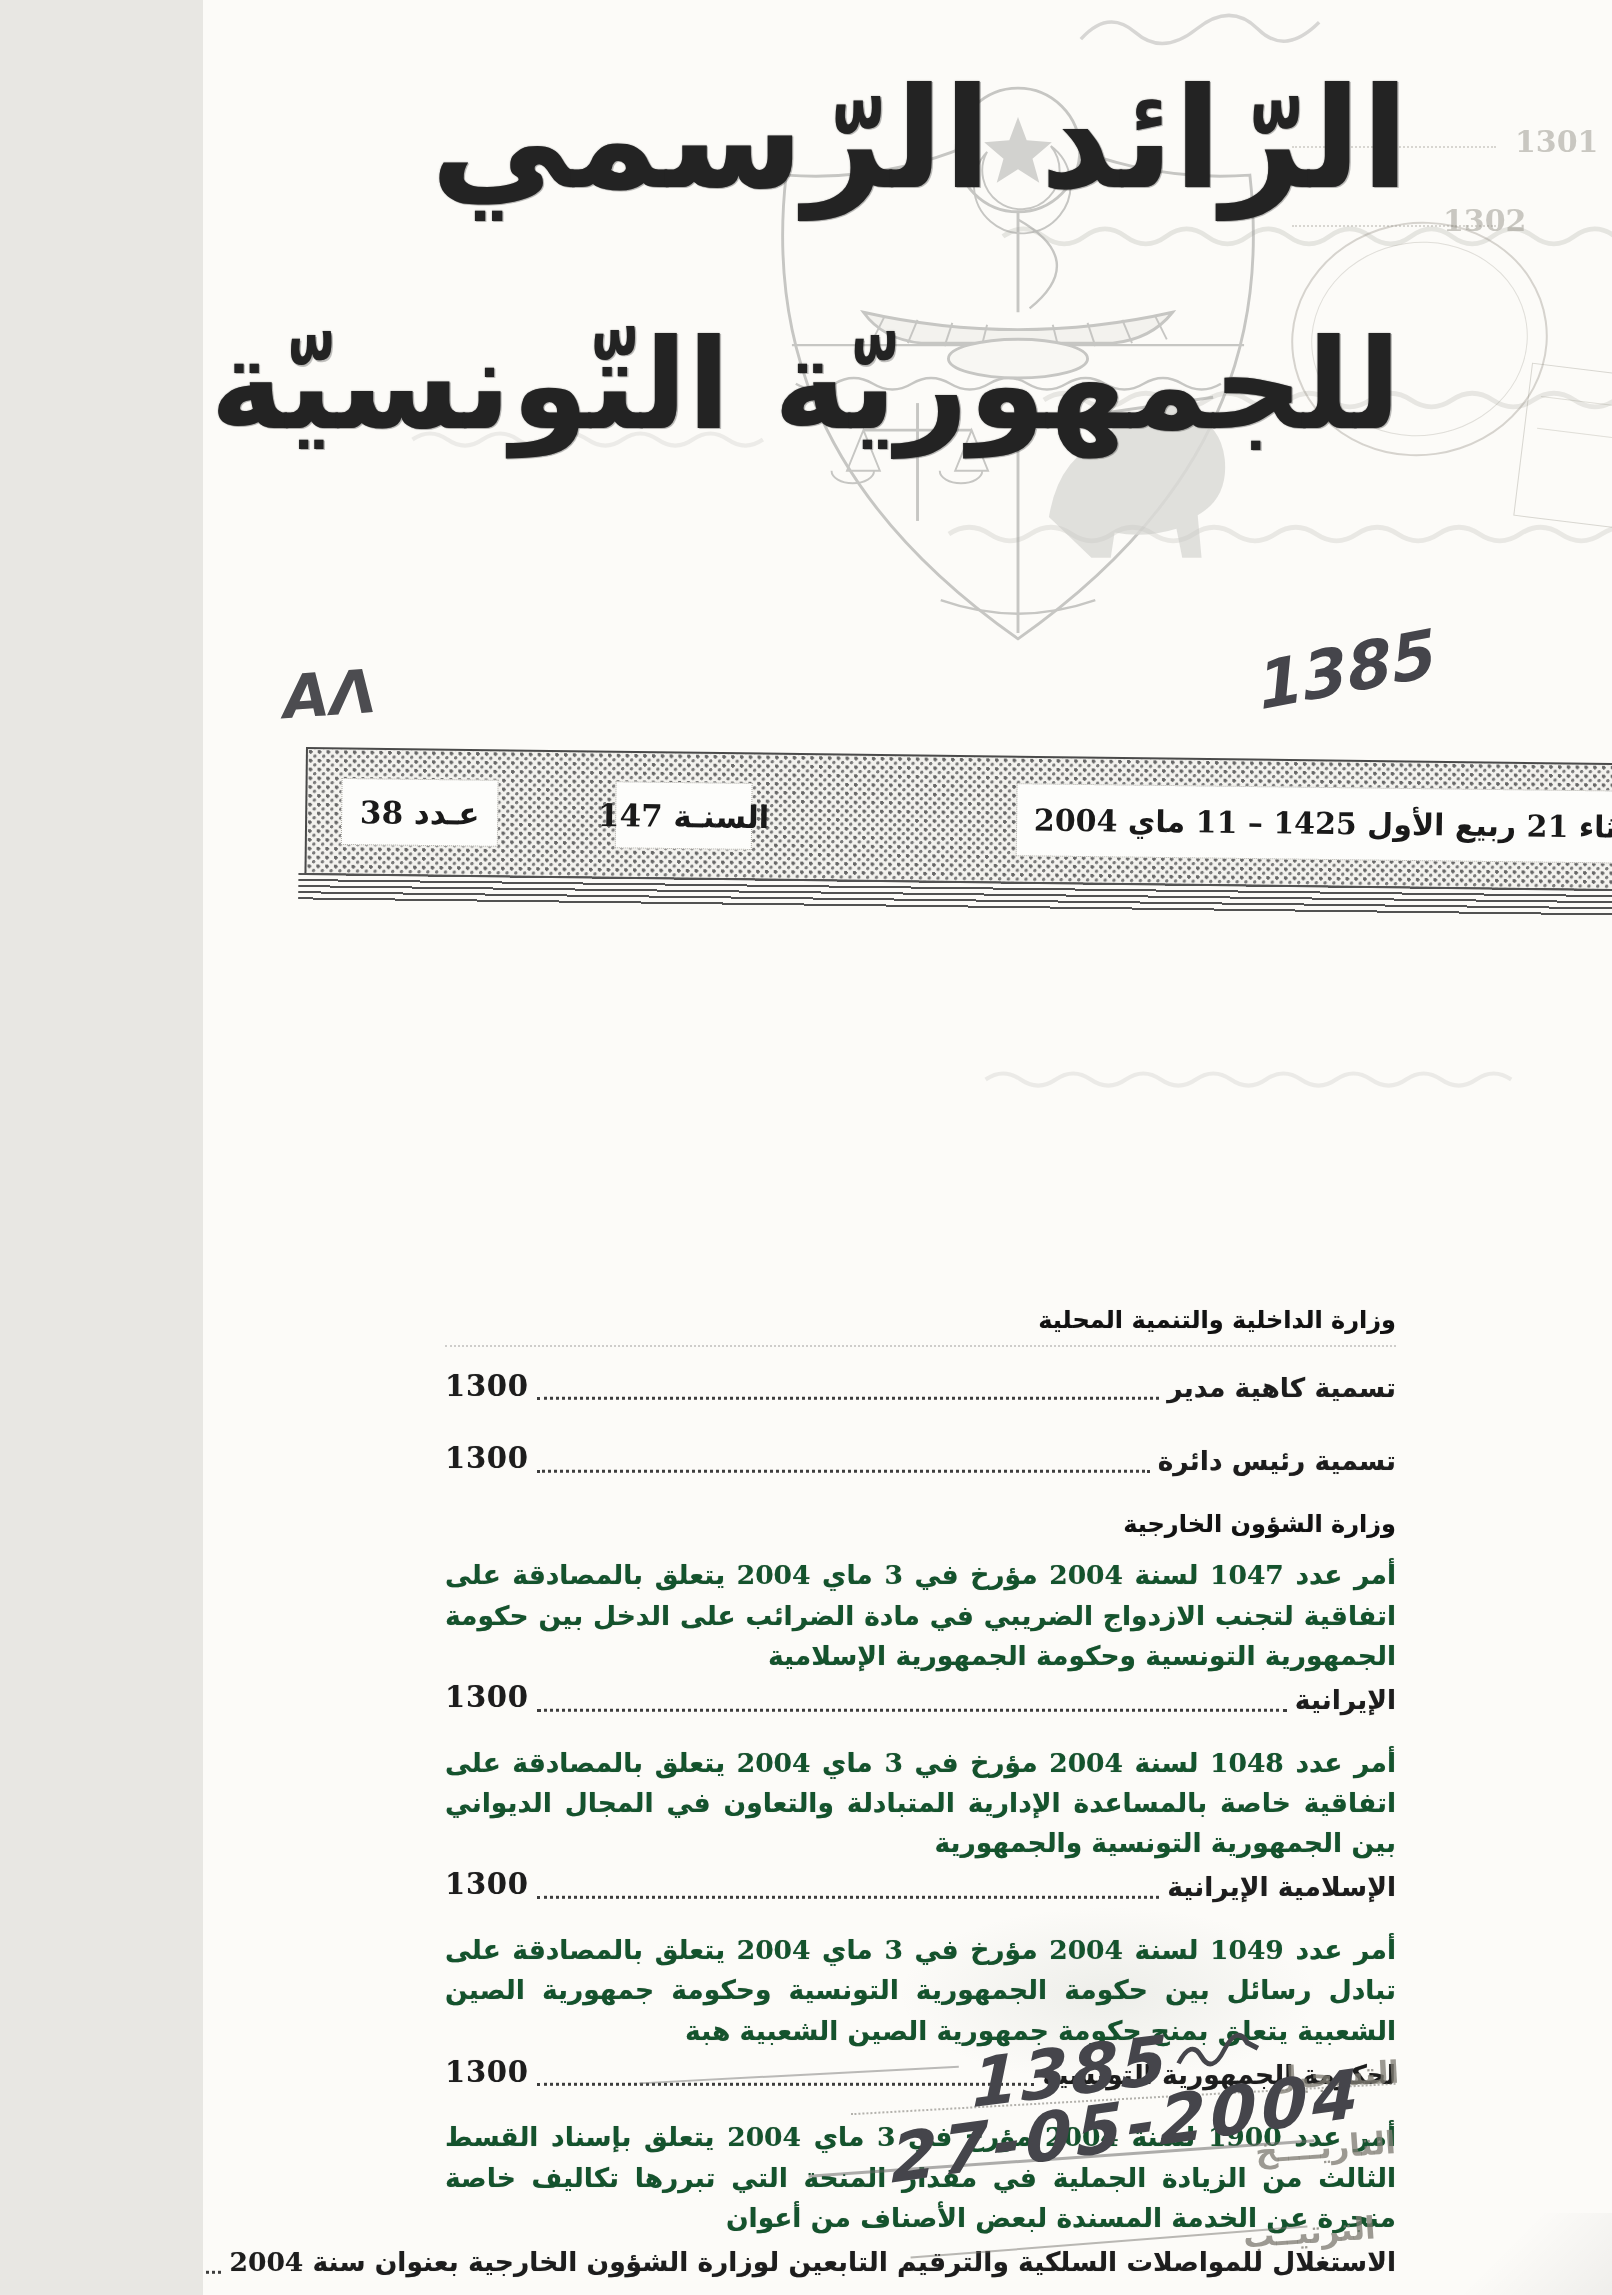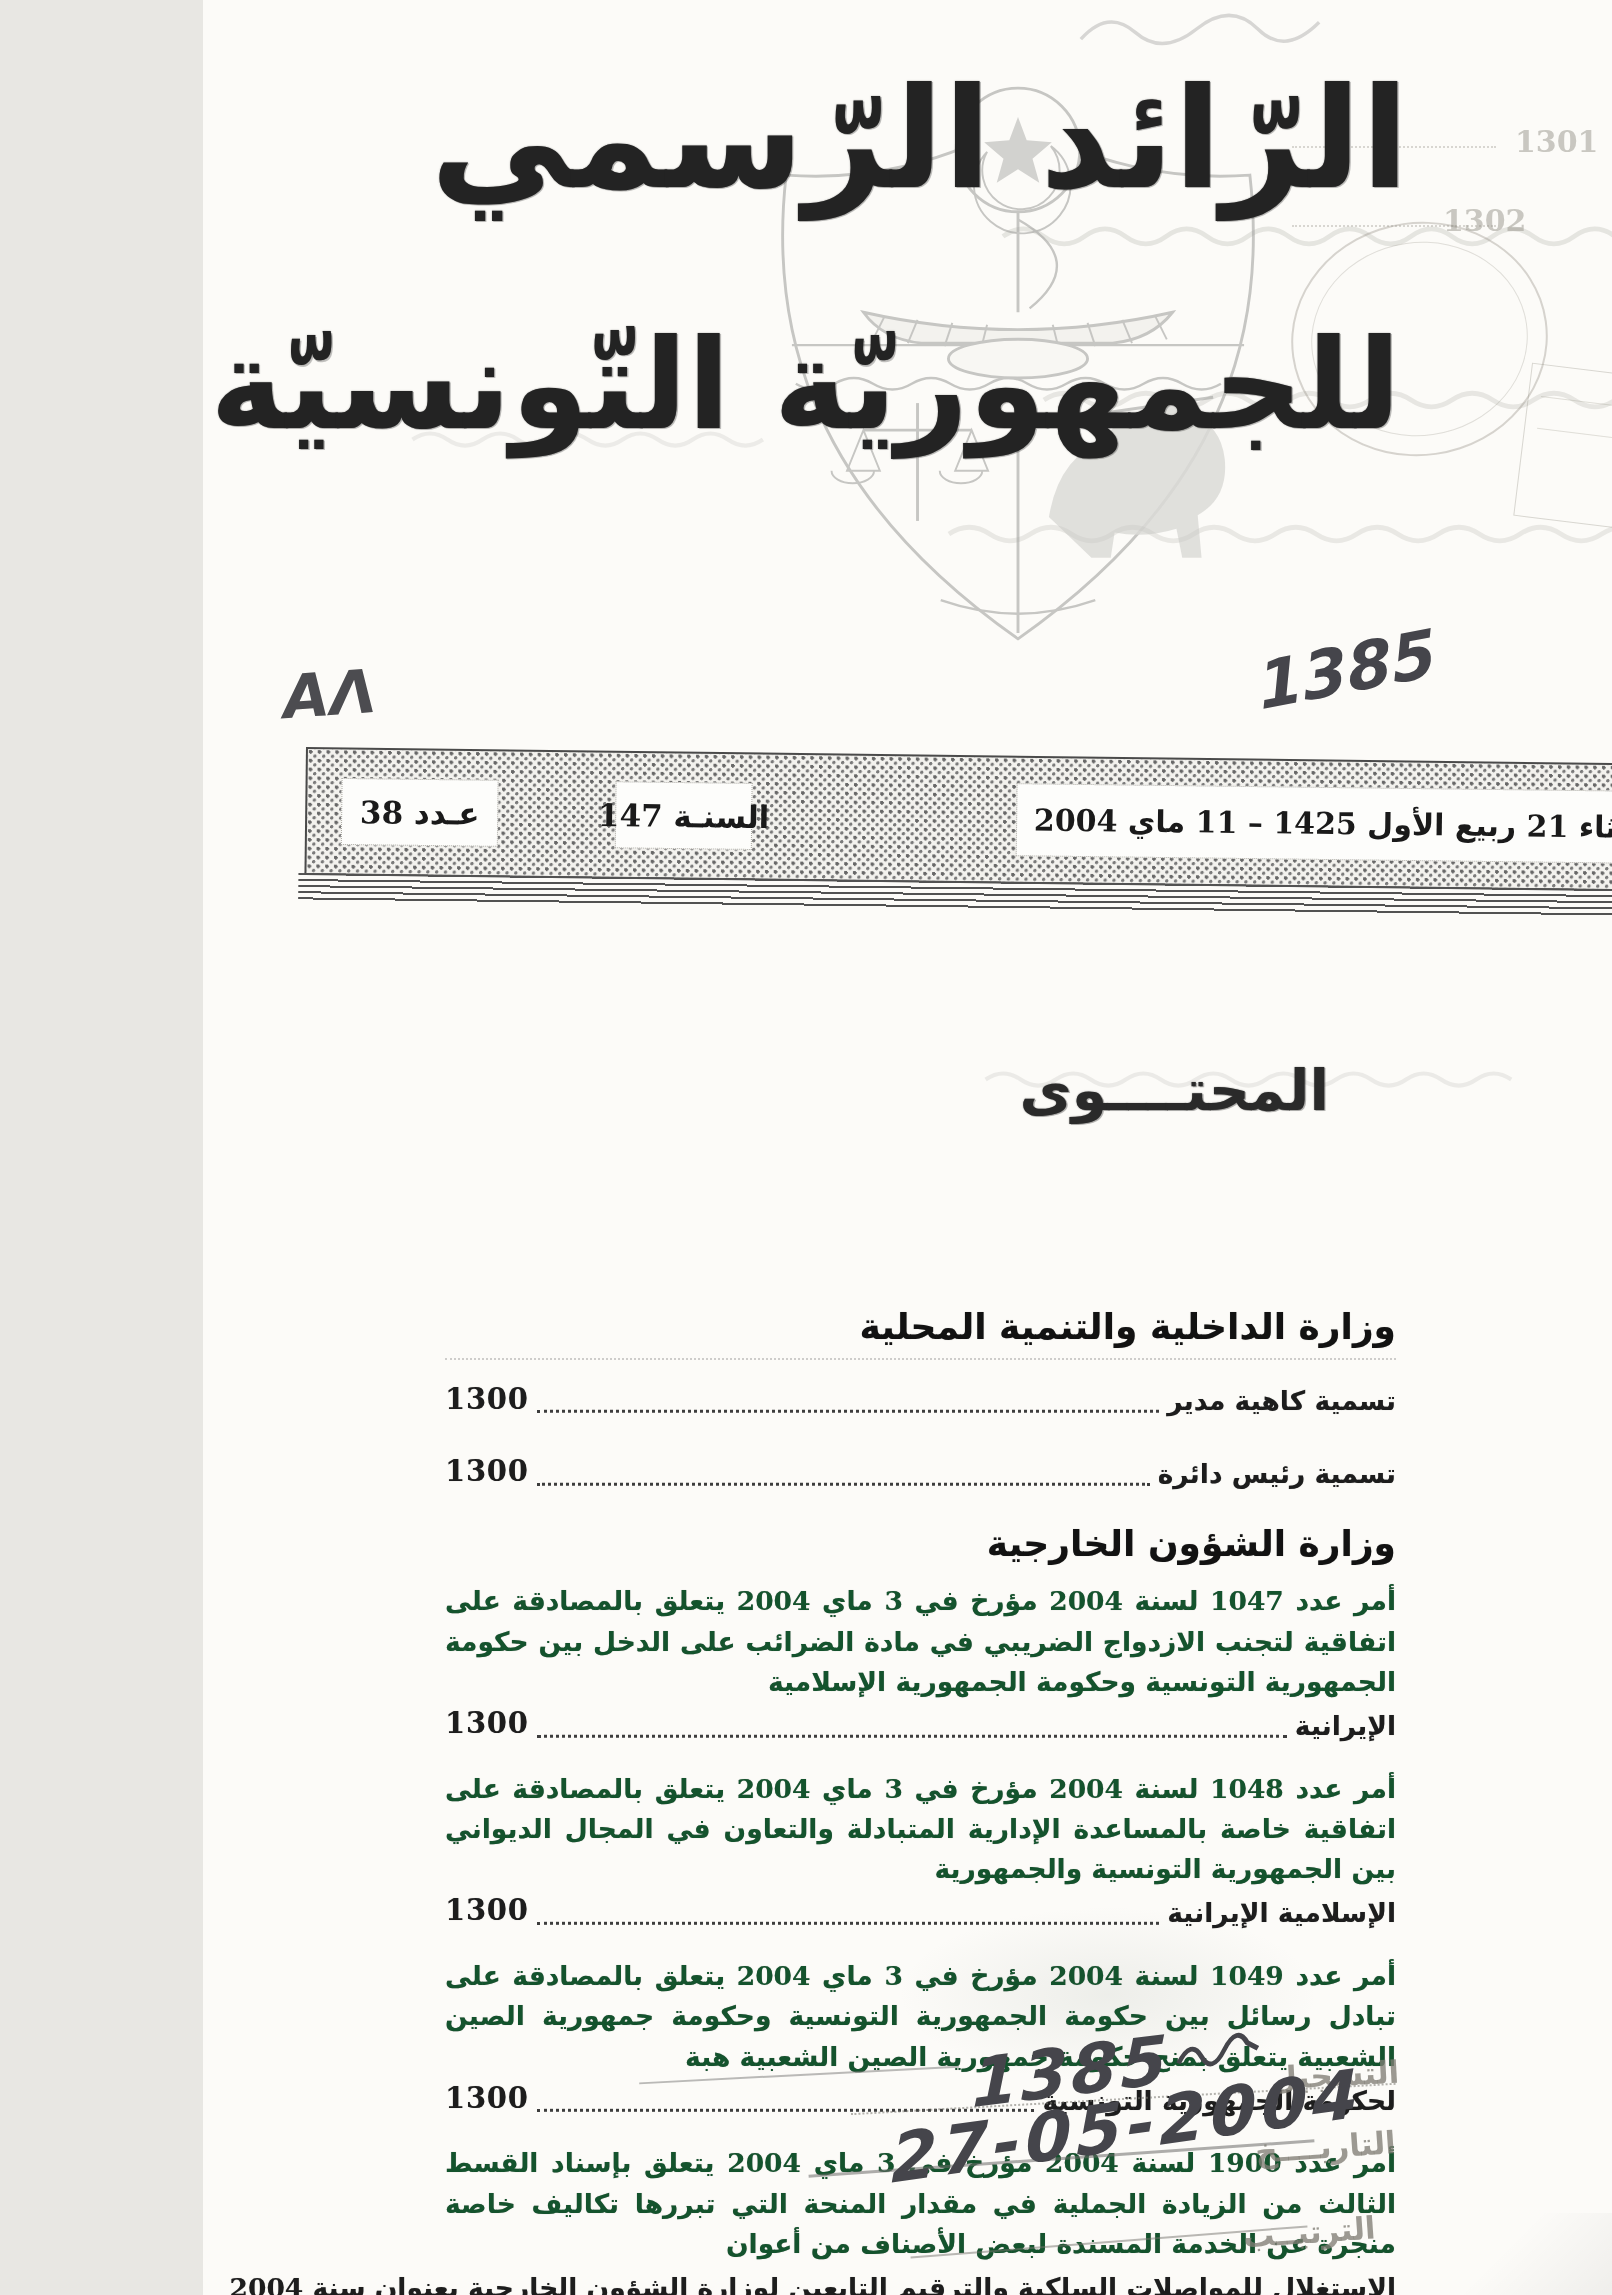--- a/index.html
+++ b/index.html
@@ -87,21 +87,21 @@
   .orders-title{
     position:absolute; left:0; width:100%; top:1223px; text-align:center; z-index:2;
     font-size:37px; font-weight:bold; color:#222;
     text-shadow:0 0 0.7px rgba(30,30,30,.6);
   }
   .toc{
     position:absolute; right:216px; left:242px; top:1306px; z-index:2;
     font-family:"DejaVu Serif","DejaVu Sans",serif;
     text-shadow:0 0 0.7px rgba(30,30,30,.45);
   }
-  .ministry{ font-size:36px; font-weight:bold; color:#121212; margin:0 0 17.7px;
+  .ministry{ font-size:24px; font-weight:bold; color:#121212; margin:0 0 17.7px;
              font-family:"DejaVu Sans",sans-serif;}
   .ministry.ghost-underline::after{
     content:""; display:block; border-bottom:2.7px dotted rgba(110,110,108,.32); margin-top:11px;
   }
   .group2{ margin-top:27px;}
   .entry{ margin:0 0 23px;}
   .entry .etext{
     margin:0; font-size:26.5px; font-weight:bold; line-height:1.52;
     text-align:justify; color:#14532d;
   }
@@ -199,21 +199,20 @@
 
   <div class="hw hw-a8">AΛ</div>
   <div class="hw hw-1385-top">1385</div>
 
   <div class="banner">
     <div class="bbox bbox-date">الثلاثاء 21 ربيع الأول 1425 – 11 ماي 2004</div>
     <div class="bbox bbox-year">السنـة 147</div>
     <div class="bbox bbox-issue">عـدد 38</div>
   </div>
 
-  <div class="contents-title">المحتــــوى</div>
 
   <div class="toc">
 
     <h3 class="ministry ghost-underline">وزارة الداخلية والتنمية المحلية</h3>
 
     <div class="erow simple-row">
       <span class="tail">تسمية كاهية مدير</span>
       <span class="leader"></span>
       <span class="pg">1300</span>
     </div>

